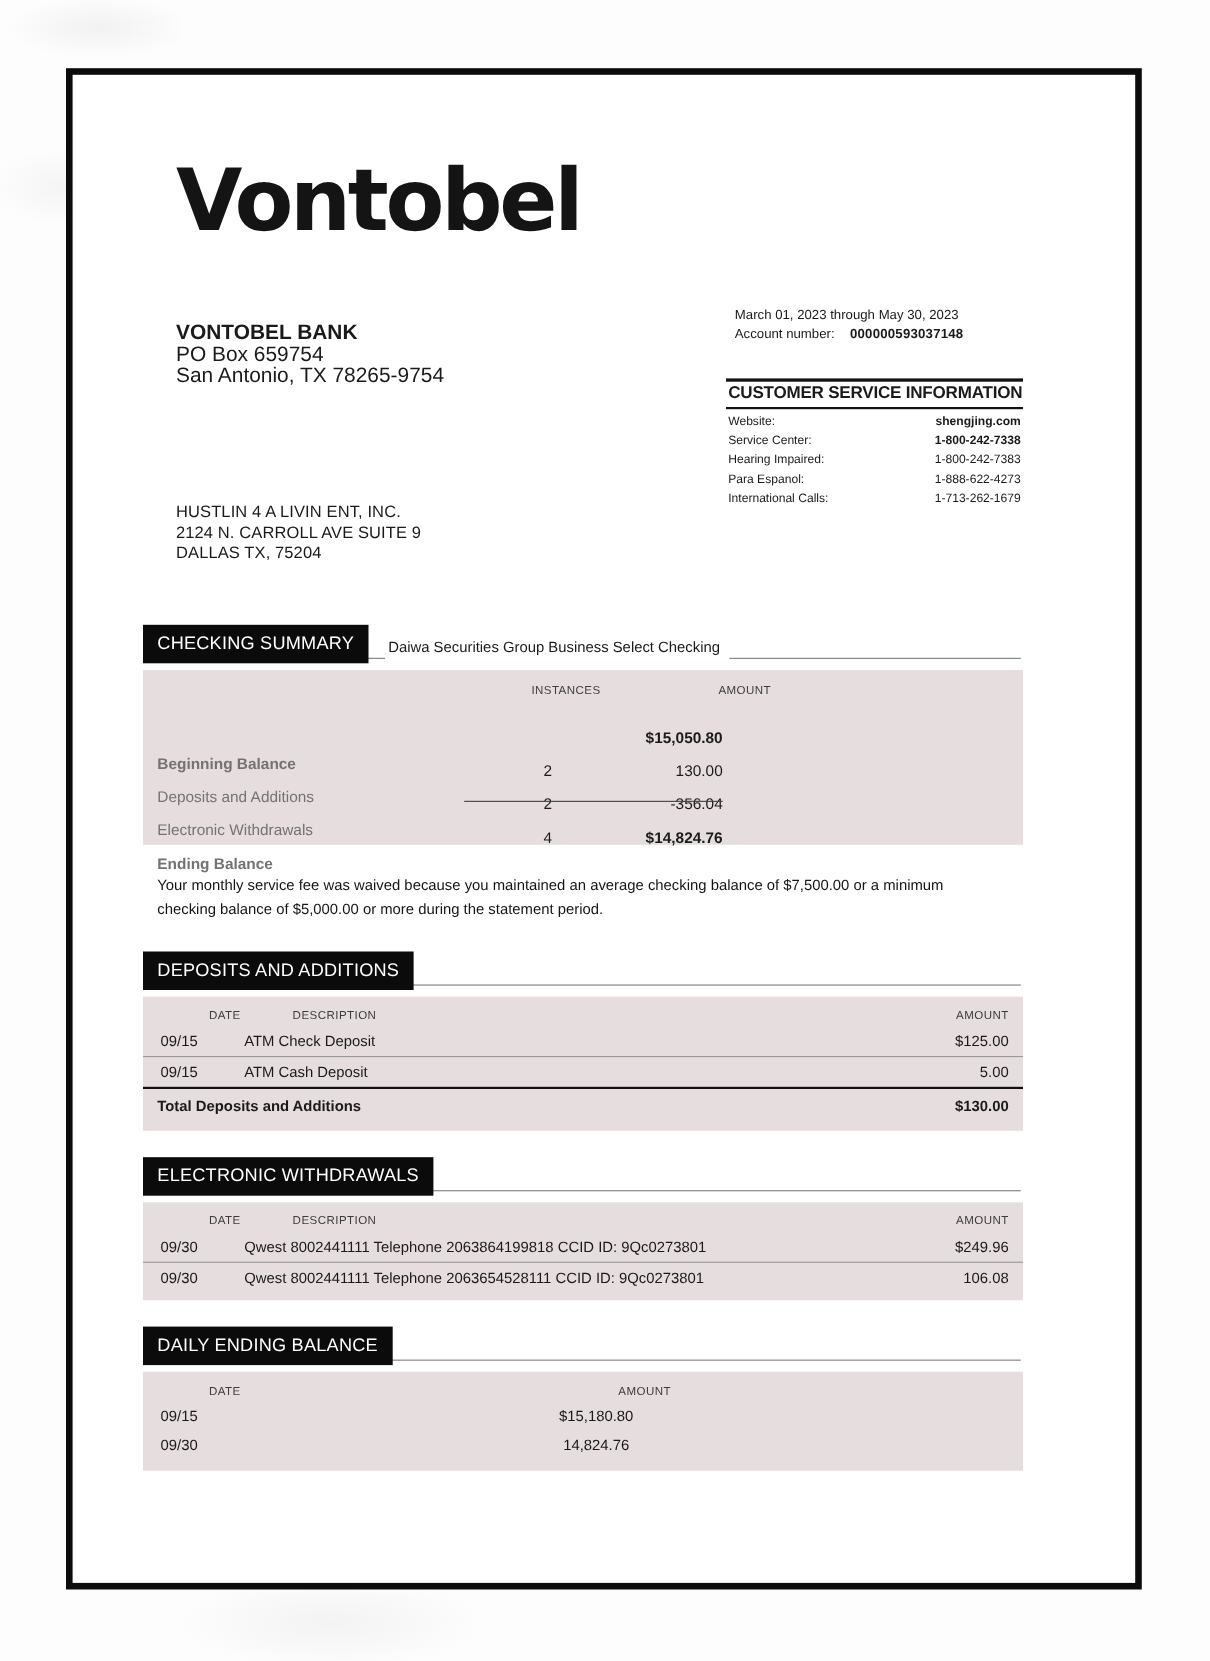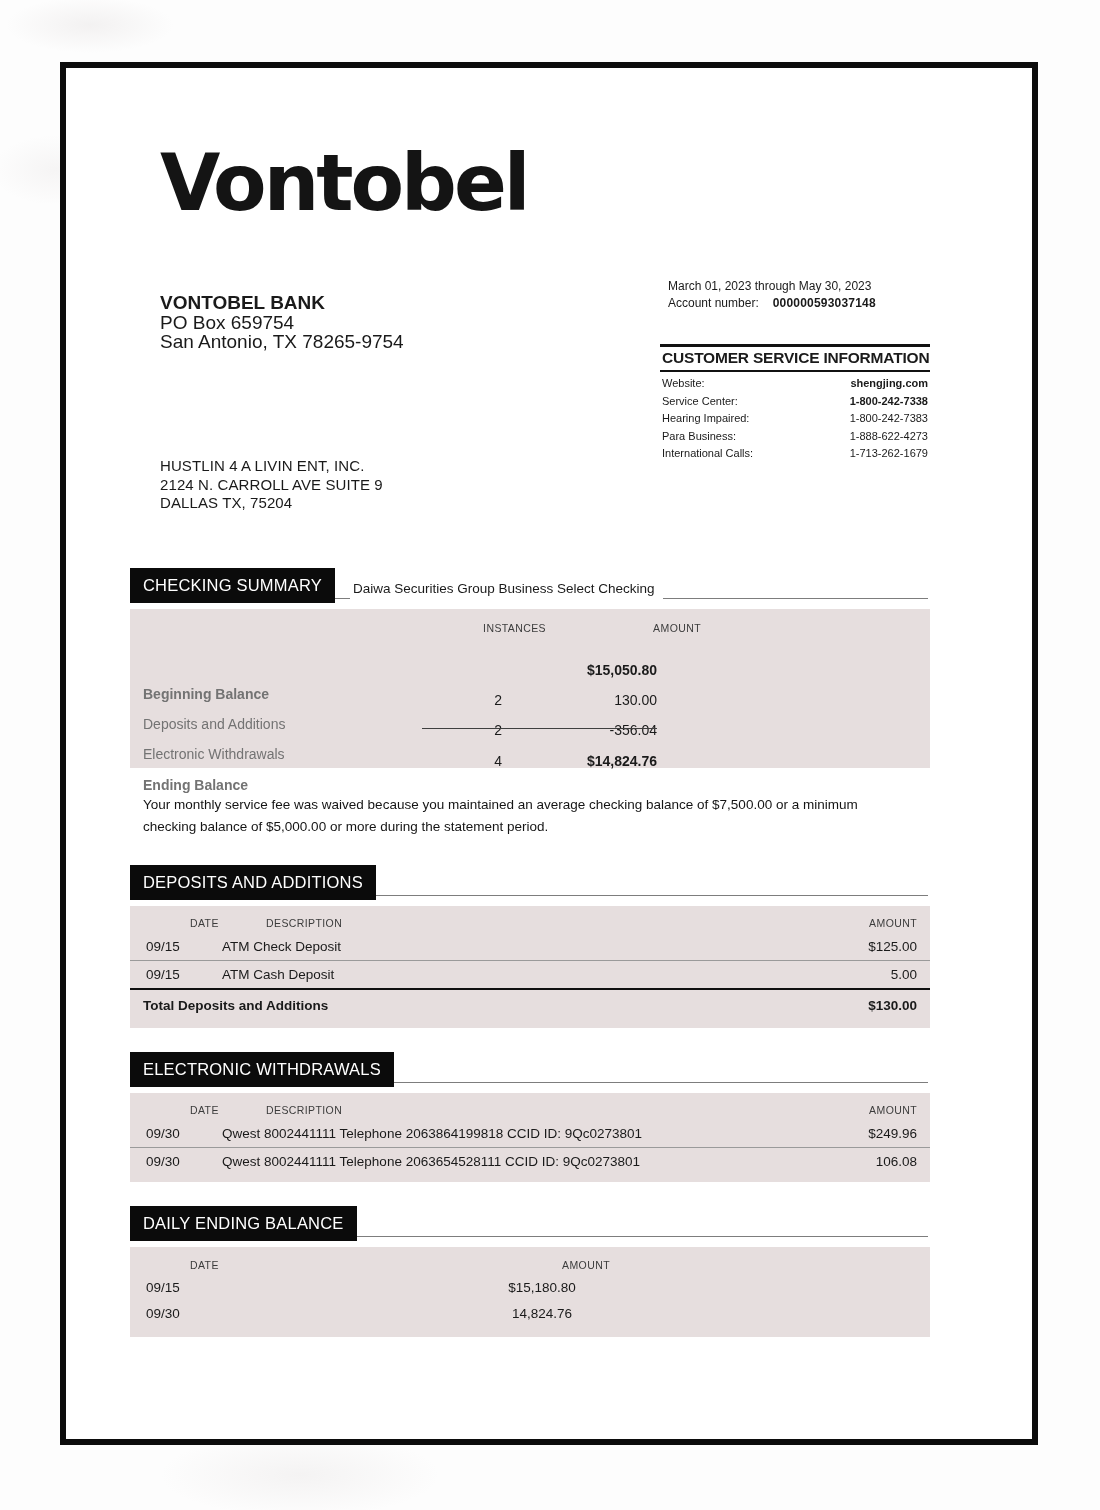--- a/index.html
+++ b/index.html
@@ -127,21 +127,21 @@
     </div>
     <div class="csi-row">
       <span class="lab">Service Center:</span>
       <span class="val bold">1-800-242-7338</span>
     </div>
     <div class="csi-row">
       <span class="lab">Hearing Impaired:</span>
       <span class="val">1-800-242-7383</span>
     </div>
     <div class="csi-row">
-      <span class="lab">Para Business:</span>
+      <span class="lab">Para Espanol:</span>
       <span class="val">1-888-622-4273</span>
     </div>
     <div class="csi-row">
       <span class="lab">International Calls:</span>
       <span class="val">1-713-262-1679</span>
     </div>
   </div>
 </div>
 
 <div class="customer-address">

